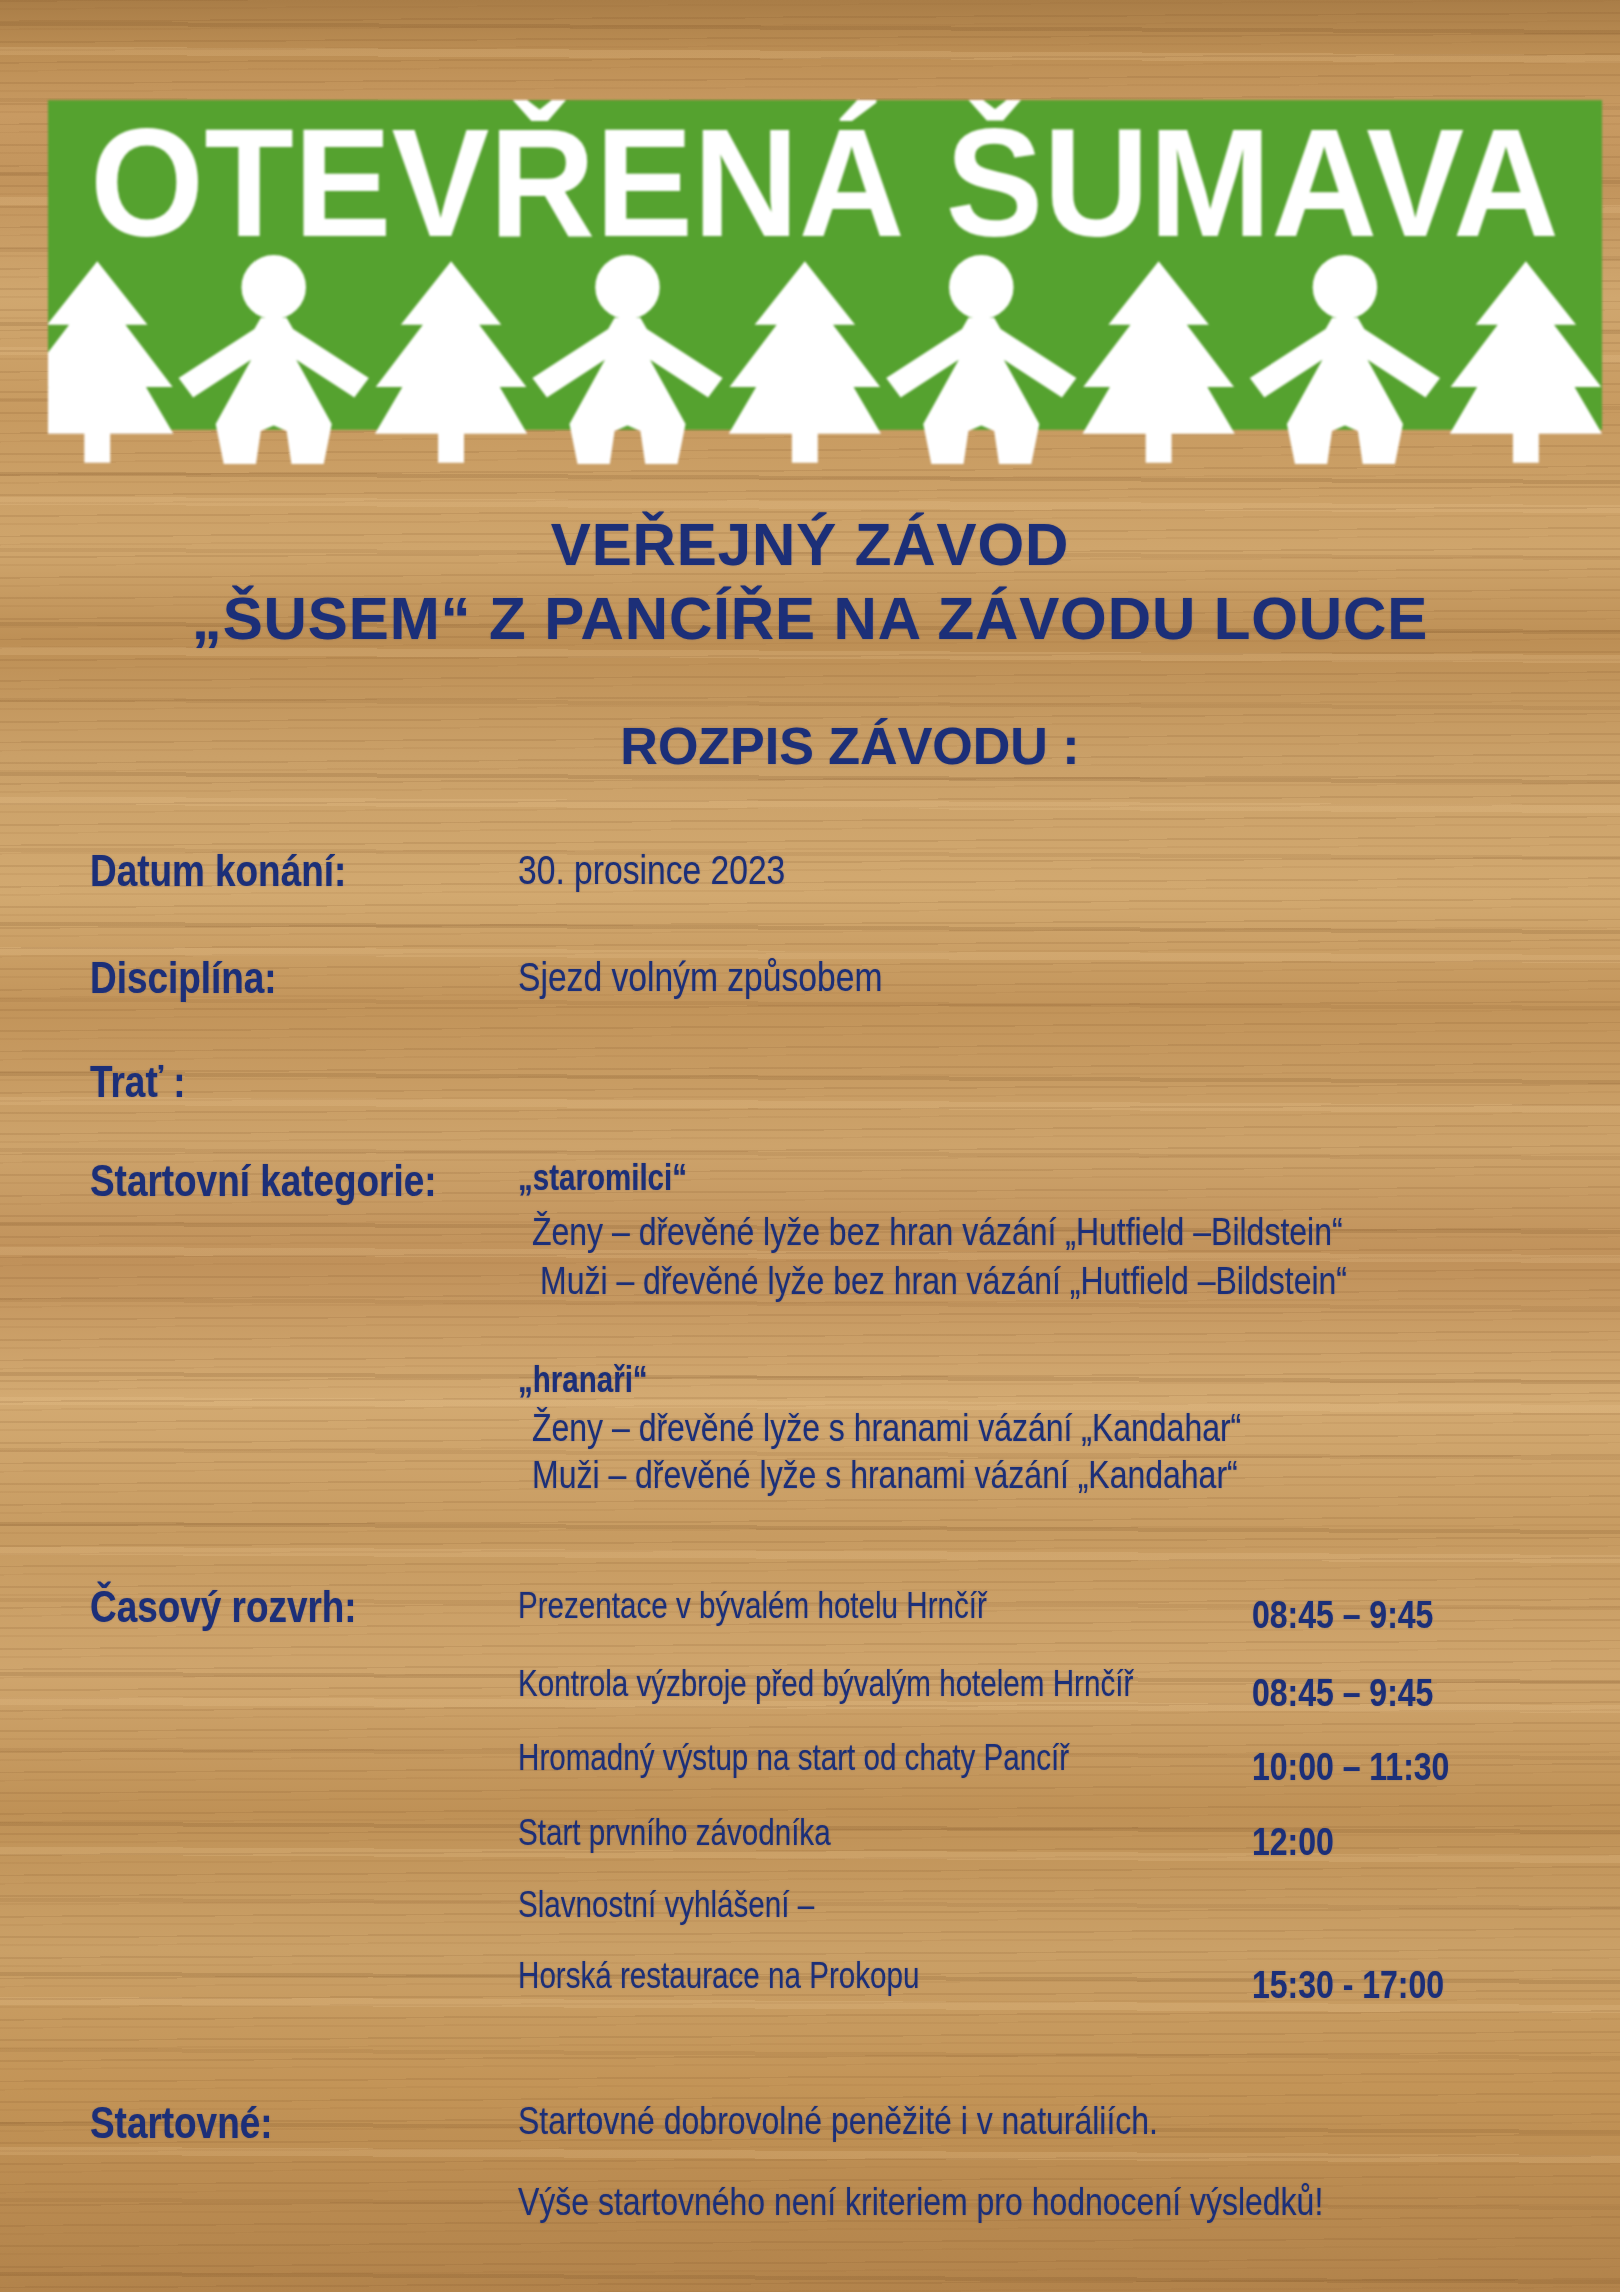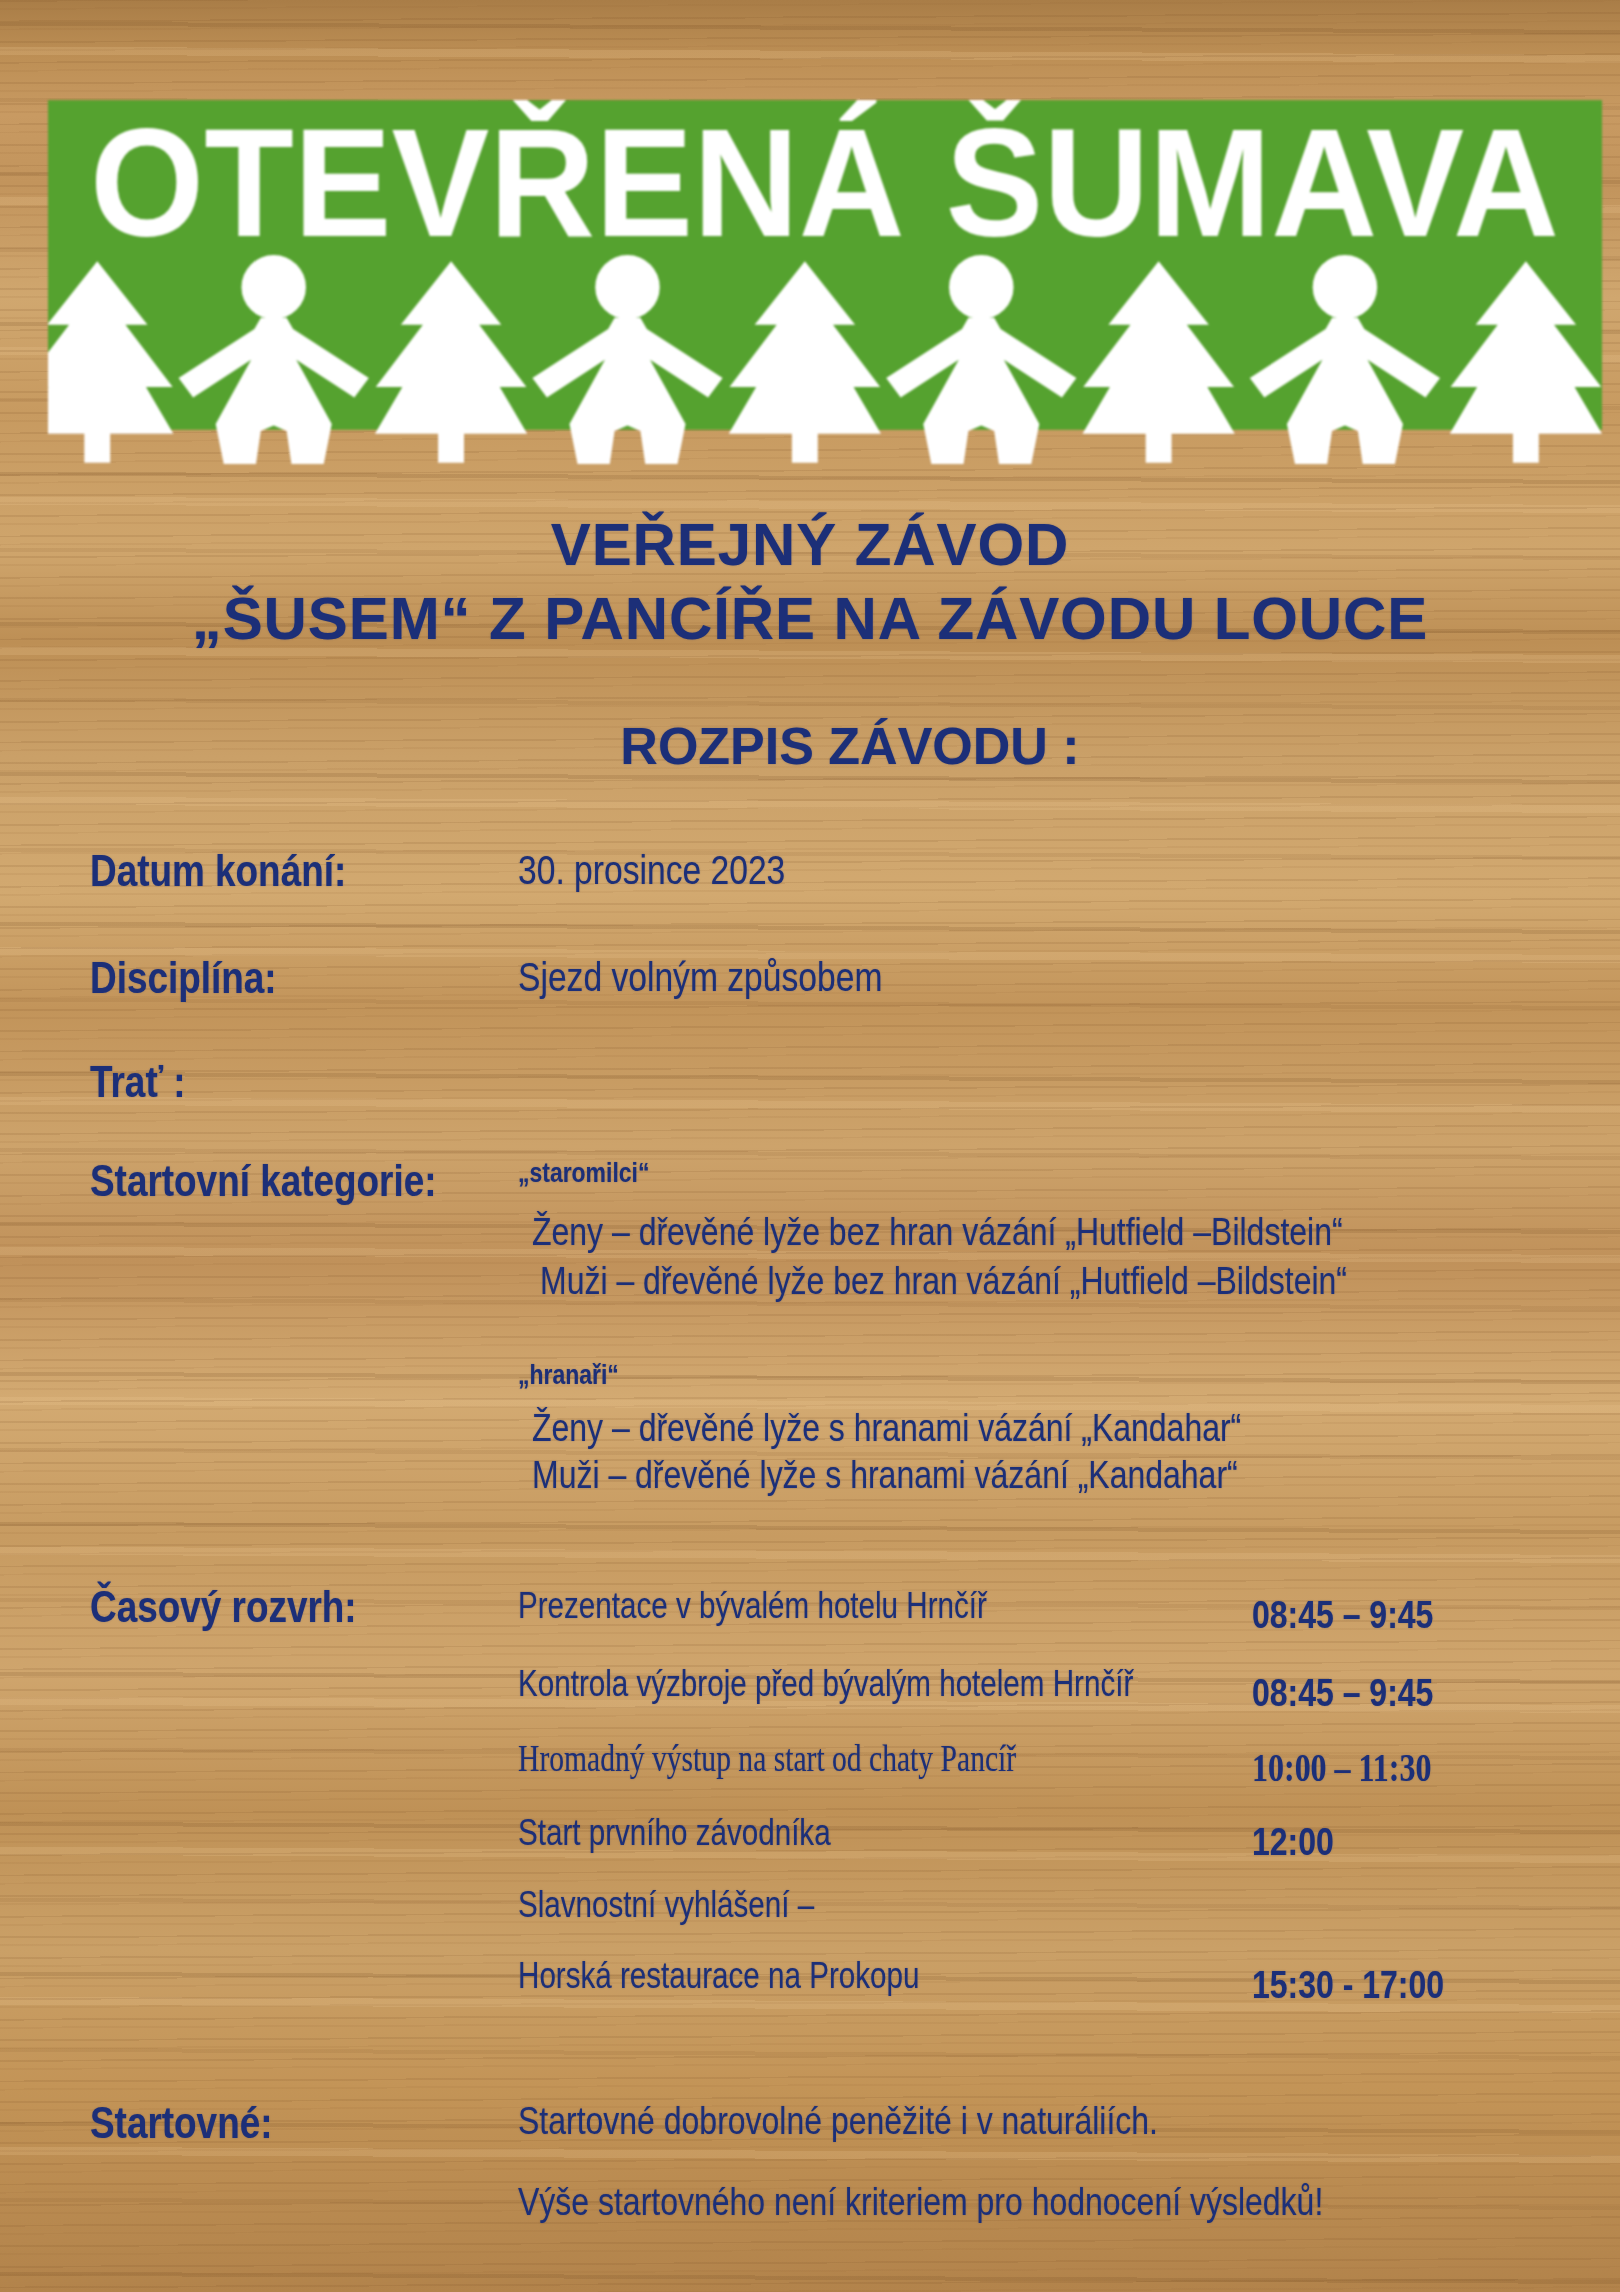--- a/index.html
+++ b/index.html
@@ -22,21 +22,21 @@
         #caa068 33%, #d2a970 39%, #c2945a 44%, #cda36b 50%,
         #c0915a 55%, #d3aa72 61%, #c79b61 67%, #cfa56d 73%,
         #bf9156 79%, #caa067 85%, #c39457 91%, #b98a50 96%, #b2834b 100%);
   }
   .navy{color:#1c2f78;text-shadow:0 0 1.8px rgba(24,42,110,.35);}
   .banner{position:absolute;left:48px;top:100px;width:1572px;height:372px;filter:blur(0.9px);}
   .title-line{position:absolute;left:0;width:100%;text-align:center;font-weight:bold;font-size:60px;letter-spacing:0.9px;}
   .sub-title{position:absolute;left:0;width:100%;text-align:center;font-weight:bold;font-size:52px;margin-left:40px;}
   .lbl{position:absolute;left:90px;top:0;font-weight:bold;font-size:45px;}
   .val{position:absolute;left:518px;top:1.8px;font-size:41px;}
-  .grp{position:absolute;left:518px;top:1.8px;font-weight:bold;font-size:28px;}
+  .grp{position:absolute;left:518px;top:1.8px;font-weight:bold;font-size:36px;}
   .cat{position:absolute;left:532px;top:0;font-size:39px;}
   .act{position:absolute;left:518px;top:3.6px;font-size:37px;}
   .tm{position:absolute;left:1252px;top:1.8px;font-weight:bold;font-size:39px;margin-top:10px;}
   .fee{position:absolute;left:518px;top:1.8px;font-size:39px;}
   .row{position:absolute;left:0;width:1620px;height:63px;}
   
   .nrw{display:inline-block;transform:scaleX(.82);transform-origin:0 50%;white-space:nowrap;}
   .nrw2{display:inline-block;transform:scaleX(.80);transform-origin:0 50%;white-space:nowrap;}
 </style>
 </head>
@@ -108,21 +108,21 @@
 
 <div class="row" style="top:1581px;">
   <span class="lbl navy"><span class="nrw">Časový rozvrh:</span></span>
   <span class="act navy"><span class="nrw2">Prezentace v bývalém hotelu Hrnčíř</span></span>
   <span class="tm navy"><span class="nrw">08:45 – 9:45</span></span>
 </div>
 <div class="row" style="top:1659px;">
   <span class="act navy"><span class="nrw2">Kontrola výzbroje před bývalým hotelem Hrnčíř</span></span>
   <span class="tm navy"><span class="nrw">08:45 – 9:45</span></span>
 </div>
-<div class="row" style="top:1733px;font-family:Liberation Serif, serif;">
+<div class="row" style="top:1733px;">
   <span class="act navy"><span class="nrw2">Hromadný výstup na start od chaty Pancíř</span></span>
   <span class="tm navy"><span class="nrw">10:00 – 11:30</span></span>
 </div>
 <div class="row" style="top:1808px;">
   <span class="act navy"><span class="nrw2">Start prvního závodníka</span></span>
   <span class="tm navy"><span class="nrw">12:00</span></span>
 </div>
 <div class="row" style="top:1880px;">
   <span class="act navy"><span class="nrw2">Slavnostní vyhlášení –</span></span>
 </div>

